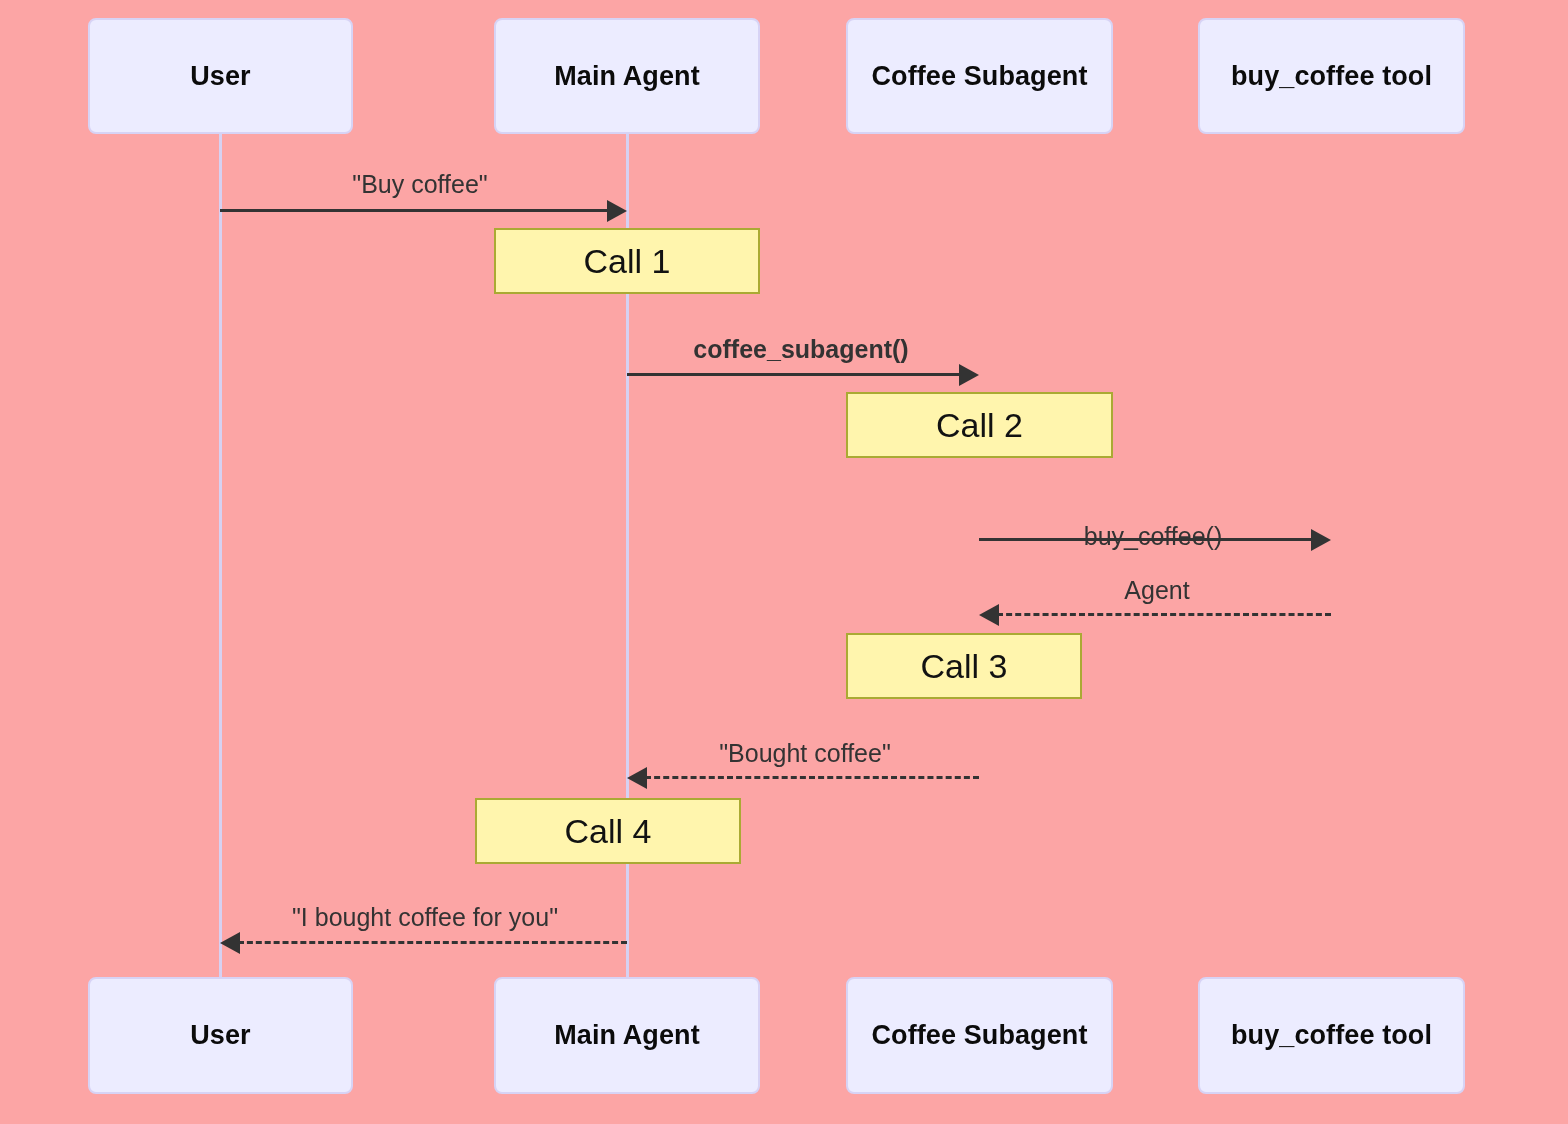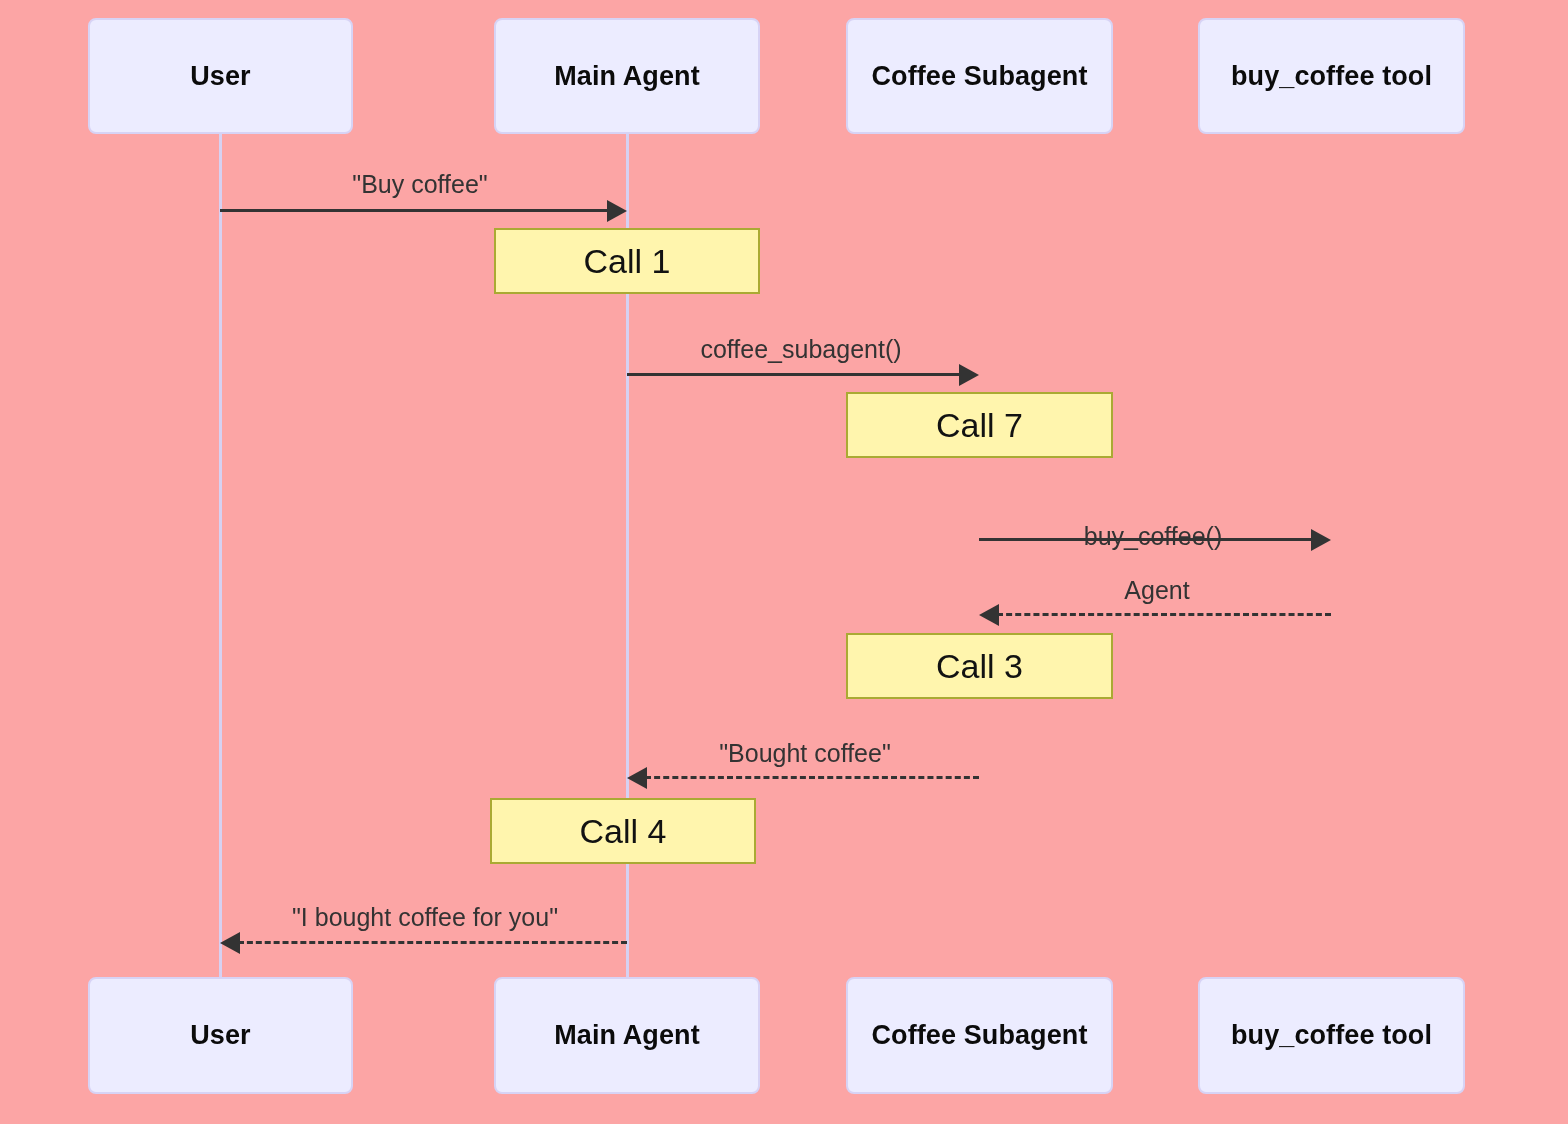--- a/index.html
+++ b/index.html
@@ -129,21 +129,21 @@
   <div class="actor-box" style="left: 1198px; top: 977px; width: 267px; height: 117px;">
     <span class="actor-label">buy_coffee tool</span>
   </div>
 
   <div class="msg-line" style="top: 209px; left: 220px; width: 389px;"></div>
   <div class="arrowhead right" style="top: 200px; left: 607px;"></div>
   <div class="msg-label" style="left: 420px; top: 170px;">"Buy coffee"</div>
 
   <div class="msg-line" style="top: 373px; left: 627px; width: 334px;"></div>
   <div class="arrowhead right" style="top: 364px; left: 959px;"></div>
-  <div class="msg-label" style="left: 801px; top: 335px;">coffee_subagent()</div>
+  <div class="msg-label" style="left: 801px; top: 335px; font-weight: bold;">coffee_subagent()</div>
 
   <div class="msg-line" style="top: 538px; left: 979px; width: 334px;"></div>
   <div class="arrowhead right" style="top: 529px; left: 1311px;"></div>
   <div class="msg-label" style="left: 1153px; top: 522px;">buy_coffee()</div>
 
   <div class="msg-line dashed" style="top: 613px; left: 997px; width: 334px;"></div>
   <div class="arrowhead left" style="top: 604px; left: 979px;"></div>
   <div class="msg-label" style="left: 1157px; top: 576px;">Agent</div>
 
   <div class="msg-line dashed" style="top: 776px; left: 645px; width: 334px;"></div>
@@ -151,22 +151,22 @@
   <div class="msg-label" style="left: 805px; top: 739px;">"Bought coffee"</div>
 
   <div class="msg-line dashed" style="top: 941px; left: 238px; width: 389px;"></div>
   <div class="arrowhead left" style="top: 932px; left: 220px;"></div>
   <div class="msg-label" style="left: 425px; top: 903px;">"I bought coffee for you"</div>
 
   <div class="note-box" style="left: 494px; top: 228px; width: 266px; height: 66px;">
     <span class="note-label">Call 1</span>
   </div>
   <div class="note-box" style="left: 846px; top: 392px; width: 267px; height: 66px;">
-    <span class="note-label">Call 7</span>
+    <span class="note-label">Call 2</span>
   </div>
-  <div class="note-box" style="left: 846px; top: 633px; width: 267px; height: 66px;">
+  <div class="note-box" style="left: 846px; top: 633px; width: 236px; height: 66px;">
     <span class="note-label">Call 3</span>
   </div>
-  <div class="note-box" style="left: 490px; top: 798px; width: 266px; height: 66px;">
+  <div class="note-box" style="left: 475px; top: 798px; width: 266px; height: 66px;">
     <span class="note-label">Call 4</span>
   </div>
 
 </div>
 
 </body></html>

